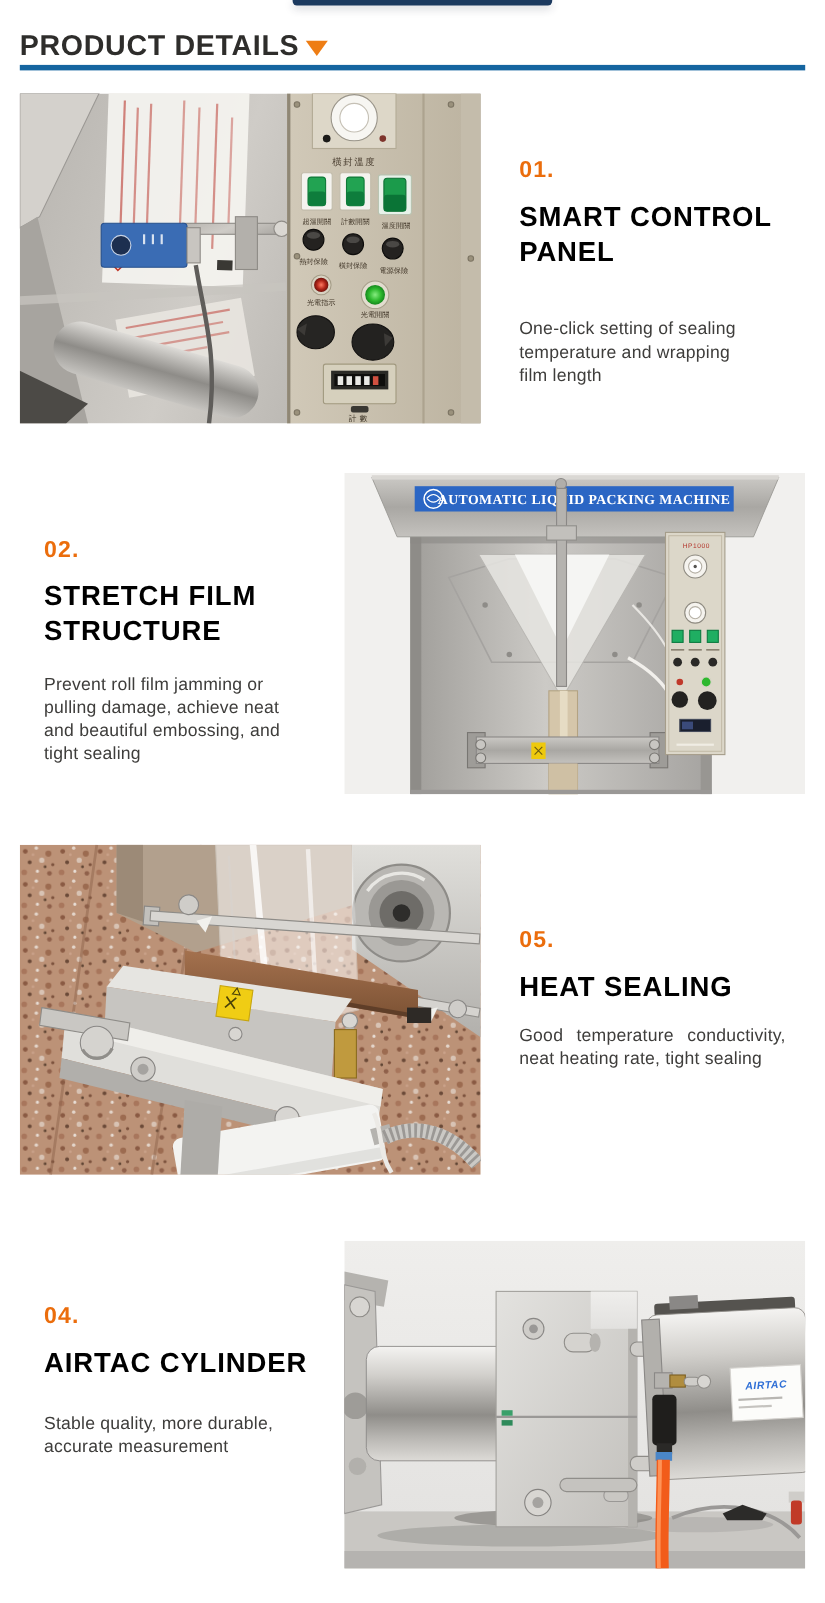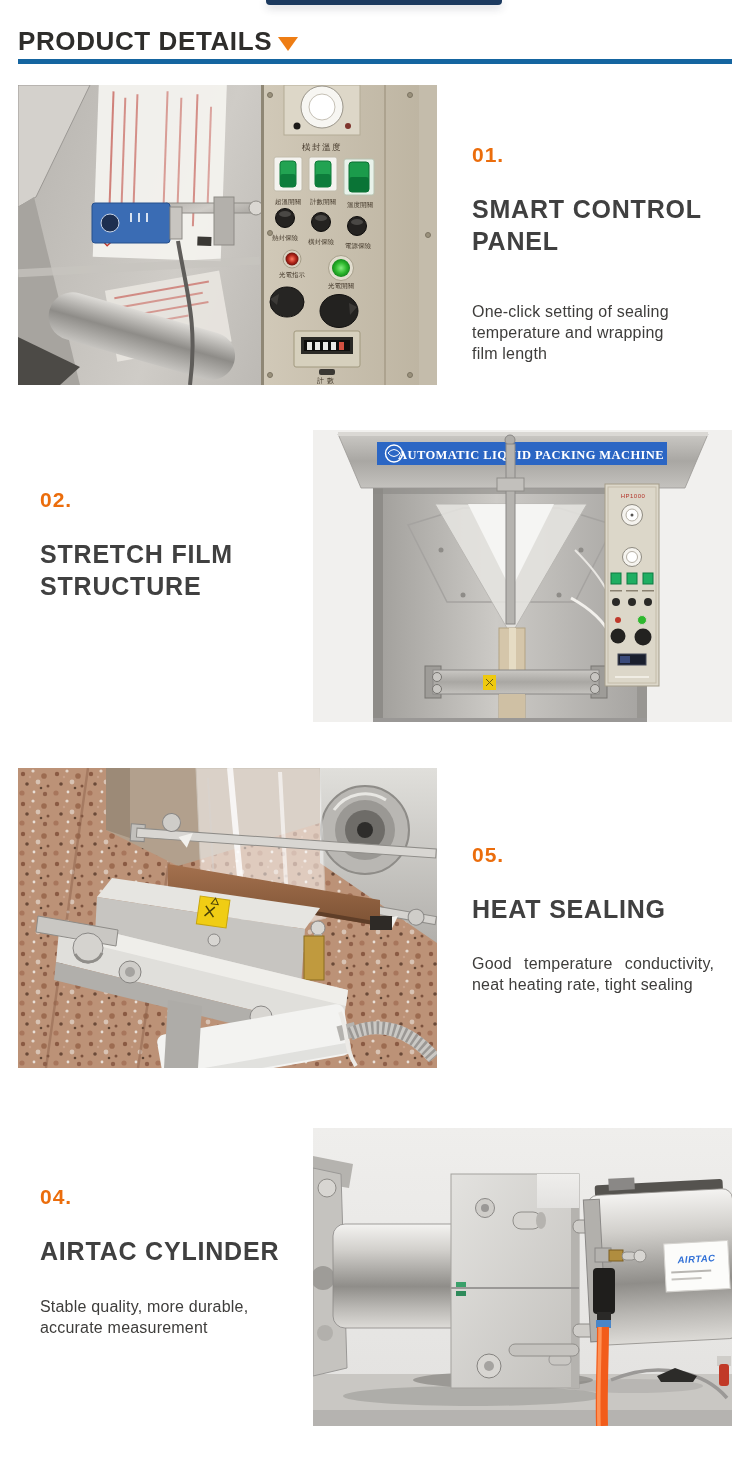--- a/index.html
+++ b/index.html
@@ -11,29 +11,29 @@
           border-radius:0 0 4px 4px;box-shadow:0 3px 8px rgba(40,45,70,.22)}
 
   .hdr{position:absolute;left:18px;top:26px;display:flex;align-items:center;gap:6px}
   .hdr-title{font-size:26px;font-weight:bold;letter-spacing:.6px;color:#2E2D2B}
   .tri{width:0;height:0;border-left:10px solid transparent;border-right:10px solid transparent;
        border-top:14px solid #EE7D14;margin-top:4px}
   .rule{position:absolute;left:18px;top:59px;width:714px;height:5px;background:#1565A0}
 
   .txt{position:absolute}
   .num{font-size:21px;line-height:28px;font-weight:bold;color:#EB6D0C;letter-spacing:1px}
-  .ttl{margin-top:24px;font-size:25px;line-height:32px;font-weight:bold;color:#404040;letter-spacing:.8px}
+  .ttl{margin-top:12px;font-size:25px;line-height:32px;font-weight:bold;color:#000000;letter-spacing:.8px}
   .desc{font-size:16px;line-height:21px;color:#3E3D3B;letter-spacing:.2px}
   .s1{left:472px;top:141px;width:252px}
   .s2{left:40px;top:486px;width:290px}
   .s3{left:472px;top:841px;width:260px}
   .s4{left:40px;top:1183px;width:290px}
   .s1 .desc{margin-top:44px}
   .s2 .desc{margin-top:22px}
-  .s3 .desc{margin-top:28px}
+  .s3 .desc{margin-top:18px}
   .s4 .desc{margin-top:29px}
   .desc .spread{word-spacing:7.5px}
 
   .photo{position:absolute;display:block}
   .p1{left:18px;top:85px}
   .p2{left:313px;top:430px}
   .p3{left:18px;top:768px}
   .p4{left:313px;top:1128px}
   .cjk{font-family:"DejaVu Sans",sans-serif}
 </style>
@@ -493,20 +493,26 @@
       <div>film length</div>
     </div>
   </div>
 
   <div class="txt s2">
     <div class="num">02.</div>
     <div class="ttl">
       <div>STRETCH FILM</div>
       <div>STRUCTURE</div>
     </div>
+    <div class="desc">
+      <div>Prevent roll film jamming or</div>
+      <div>pulling damage, achieve neat</div>
+      <div>and beautiful embossing, and</div>
+      <div>tight sealing</div>
+    </div>
   </div>
 
   <div class="txt s3">
     <div class="num">05.</div>
     <div class="ttl">
       <div>HEAT SEALING</div>
     </div>
     <div class="desc">
       <div class="spread">Good temperature conductivity,</div>
       <div>neat heating rate, tight sealing</div>

